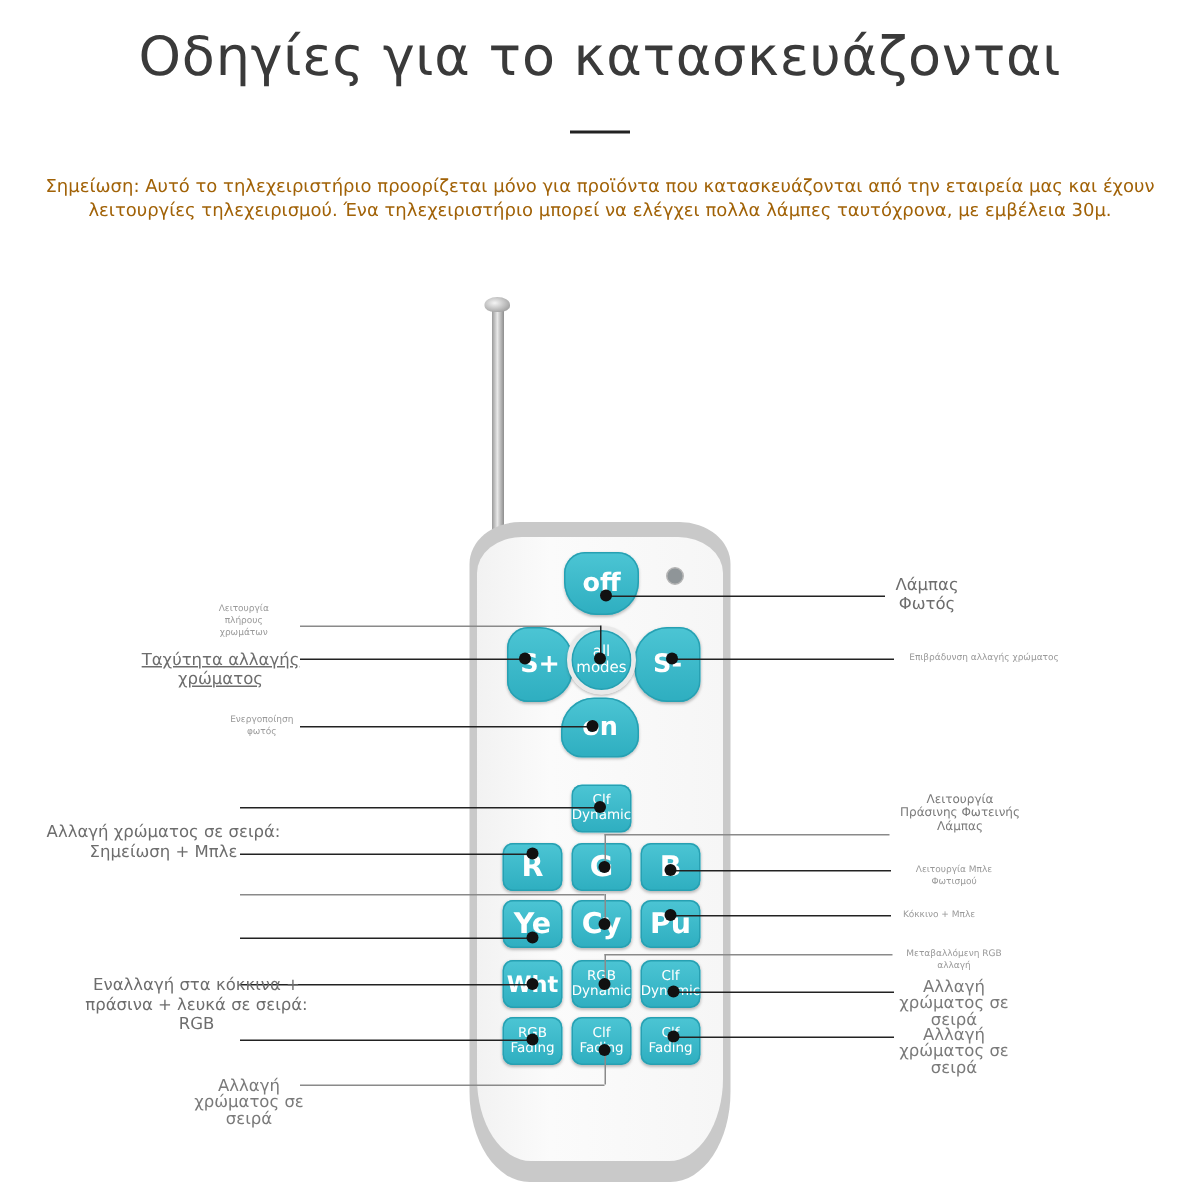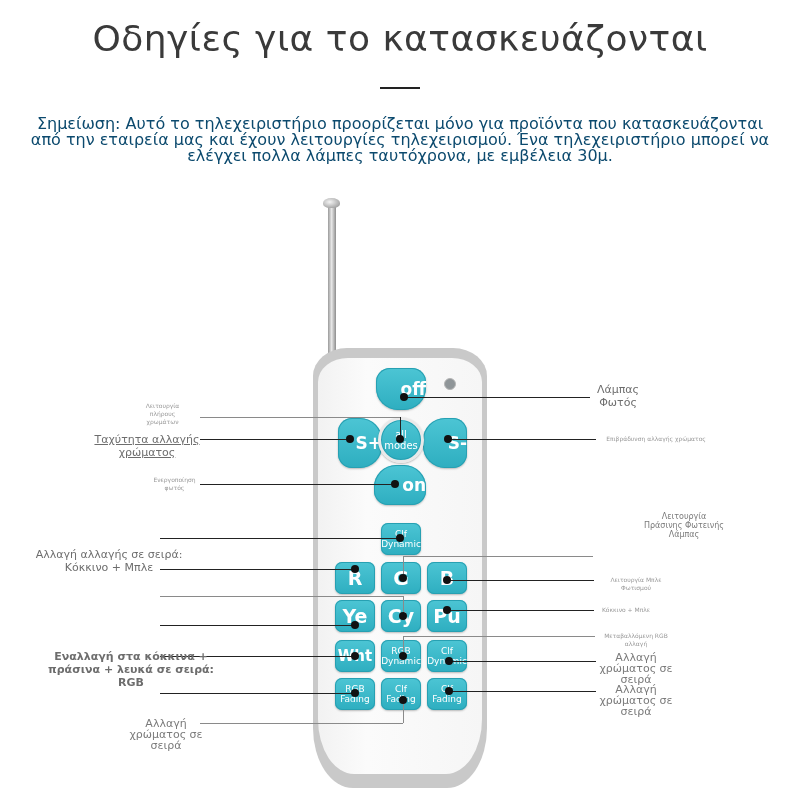--- a/index.html
+++ b/index.html
@@ -9,21 +9,21 @@
   .title {
     position: absolute; left: 0; top: 18px; width: 800px; text-align: center;
     font-family: "DejaVu Sans", sans-serif; font-size: 36px; color: #3a3a3a; font-weight: normal;
     letter-spacing: 0.5px;
   }
   .title-rule {
     position: absolute; left: 380px; top: 87px; width: 40px; height: 2px; background: #222;
   }
   .note {
     position: absolute; left: 20px; top: 116px; width: 760px; text-align: center;
-    font-size: 16px; line-height: 16px; color: #0c4a6e;
+    font-size: 12px; line-height: 16px; color: #a16207;
   }
 
   
   .antenna {
     position: absolute; left: 328px; top: 205px; width: 8px; height: 158px;
     background: linear-gradient(90deg, #9a9a9a 0%, #e8e8e8 45%, #8d8d8d 100%);
     border-radius: 2px;
   }
   .antenna-tip {
     position: absolute; left: 323px; top: 198px; width: 17px; height: 10px;
@@ -50,21 +50,21 @@
     color: #fff; font-weight: bold; display: flex; align-items: center; justify-content: center;
     text-align: center; box-shadow: 0 1px 2px rgba(0,0,0,0.25), inset 0 0 0 1px #27a0b2;
     font-family: "DejaVu Sans", sans-serif;
   }
   .k-off { left: 376px; top: 368px; width: 50px; height: 42px; border-radius: 14px 14px 22px 22px; }
   .k-on  { left: 374px; top: 465px; width: 52px; height: 40px; border-radius: 22px 22px 14px 14px; }
   .k-sp  { left: 338px; top: 418px; width: 44px; height: 50px; border-radius: 14px 22px 22px 14px; }
   .k-sm  { left: 423px; top: 418px; width: 44px; height: 50px; border-radius: 22px 14px 14px 22px; }
   .k-all { left: 378px; top: 417px; width: 46px; height: 46px; border-radius: 50%;
            border: 3px solid #e9e9e9; font-size: 10px; line-height: 11px; font-weight: normal; }
-  .big { font-size: 17px; justify-content: flex-end; }
+  .big { font-size: 17px; }
 
   .sq { width: 40px; height: 32px; border-radius: 7px; }
   .sq.small { font-size: 9px; line-height: 10px; font-weight: normal; }
   .sq.letter { font-size: 19px; }
 
   .line { position: absolute; height: 1px; background: #222; }
   .line.light { background: #8a8a8a; }
   .vline { position: absolute; width: 1px; background: #222; }
   .vline.light { background: #8a8a8a; }
   .dot { position: absolute; width: 8px; height: 8px; border-radius: 50%; background: #111; }
@@ -224,24 +224,24 @@
 
 <div class="line" style="left:449px;top:661px;width:147px;"></div>
 <div class="dot" style="left:445px;top:657px;"></div>
 
 <div class="line" style="left:449px;top:691px;width:147px;"></div>
 <div class="dot" style="left:445px;top:687px;"></div>
 
 <div class="lbl tiny" style="left:140px;top:402px;width:45px;">Λειτουργία πλήρους χρωμάτων</div>
 <div class="lbl md" style="left:92px;top:433px;width:110px;text-decoration:underline;">Ταχύτητα αλλαγής χρώματος</div>
 <div class="lbl tiny" style="left:152px;top:476px;width:45px;">Ενεργοποίηση φωτός</div>
-<div class="lbl md" style="left:14px;top:548px;width:190px;">Αλλαγή αλλαγής σε σειρά: Κόκκινο + Μπλε</div>
-<div class="lbl md" style="left:46px;top:650px;width:170px;font-weight:bold;">Εναλλαγή στα κόκκινα + πράσινα + λευκά σε σειρά: RGB</div>
+<div class="lbl md" style="left:14px;top:548px;width:190px;">Αλλαγή χρώματος σε σειρά: Σημείωση + Μπλε</div>
+<div class="lbl md" style="left:46px;top:650px;width:170px;">Εναλλαγή στα κόκκινα + πράσινα + λευκά σε σειρά: RGB</div>
 <div class="lbl sm" style="left:126px;top:718px;width:80px;">Αλλαγή χρώματος σε σειρά</div>
 
 <div class="lbl md" style="left:588px;top:383px;width:60px;">Λάμπας Φωτός</div>
 <div class="lbl tiny" style="left:596px;top:435px;width:120px;">Επιβράδυνση αλλαγής χρώματος</div>
-<div class="lbl sm" style="left:600px;top:512px;width:80px;font-size:8px;line-height:9px;margin-left:44px;">Λειτουργία Πράσινης Φωτεινής Λάμπας</div>
+<div class="lbl sm" style="left:600px;top:528px;width:80px;font-size:8px;line-height:9px;">Λειτουργία Πράσινης Φωτεινής Λάμπας</div>
 <div class="lbl tiny" style="left:596px;top:576px;width:80px;">Λειτουργία Μπλε Φωτισμού</div>
 <div class="lbl tiny" style="left:596px;top:606px;width:60px;">Κόκκινο + Μπλε</div>
 <div class="lbl tiny" style="left:596px;top:632px;width:80px;">Μεταβαλλόμενη RGB αλλαγή</div>
 <div class="lbl sm" style="left:596px;top:652px;width:80px;">Αλλαγή χρώματος σε σειρά</div>
 <div class="lbl sm" style="left:596px;top:684px;width:80px;">Αλλαγή χρώματος σε σειρά</div>
 
 </body></html>

